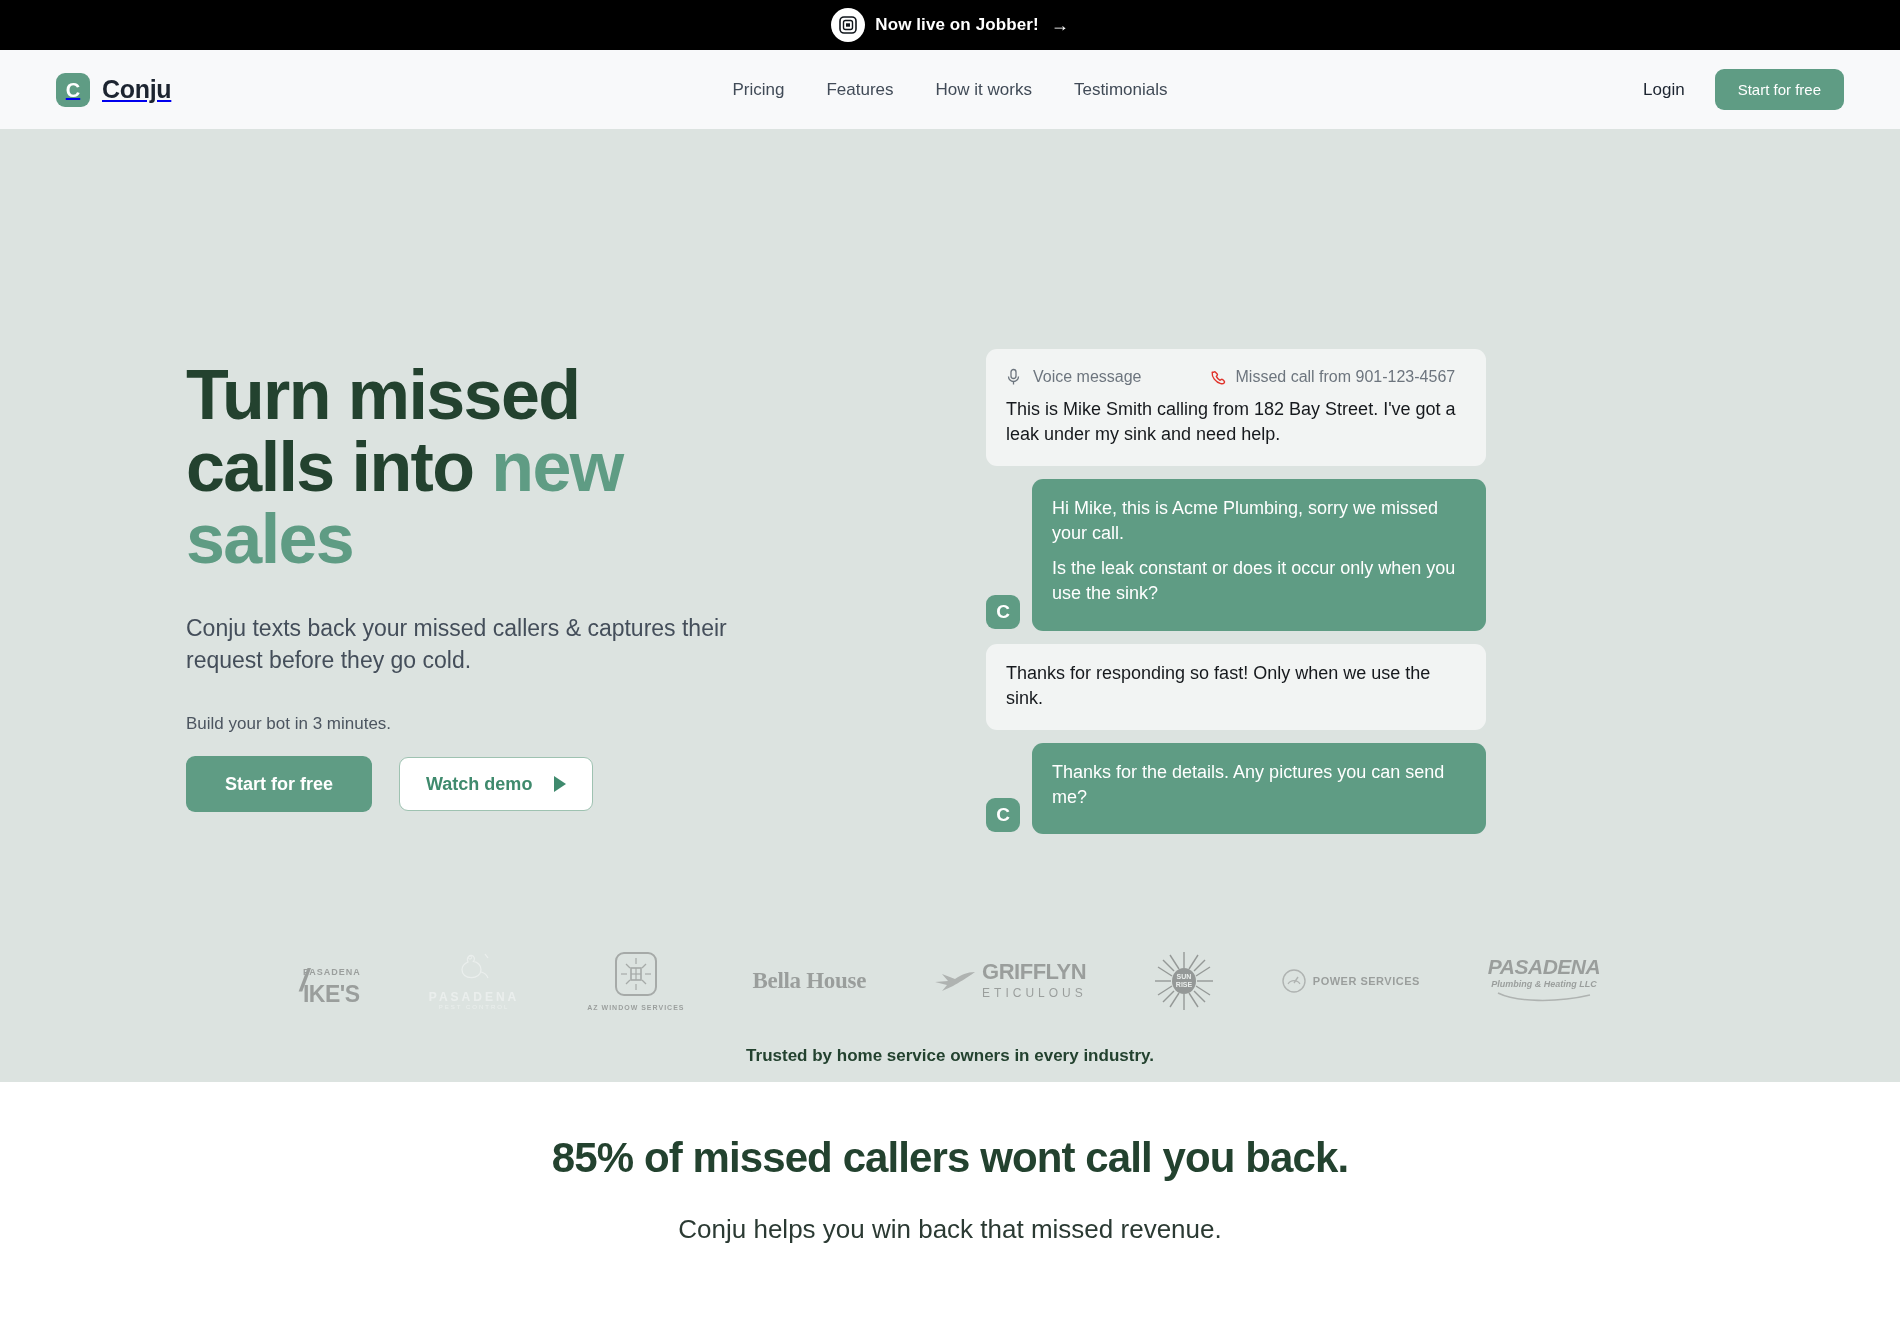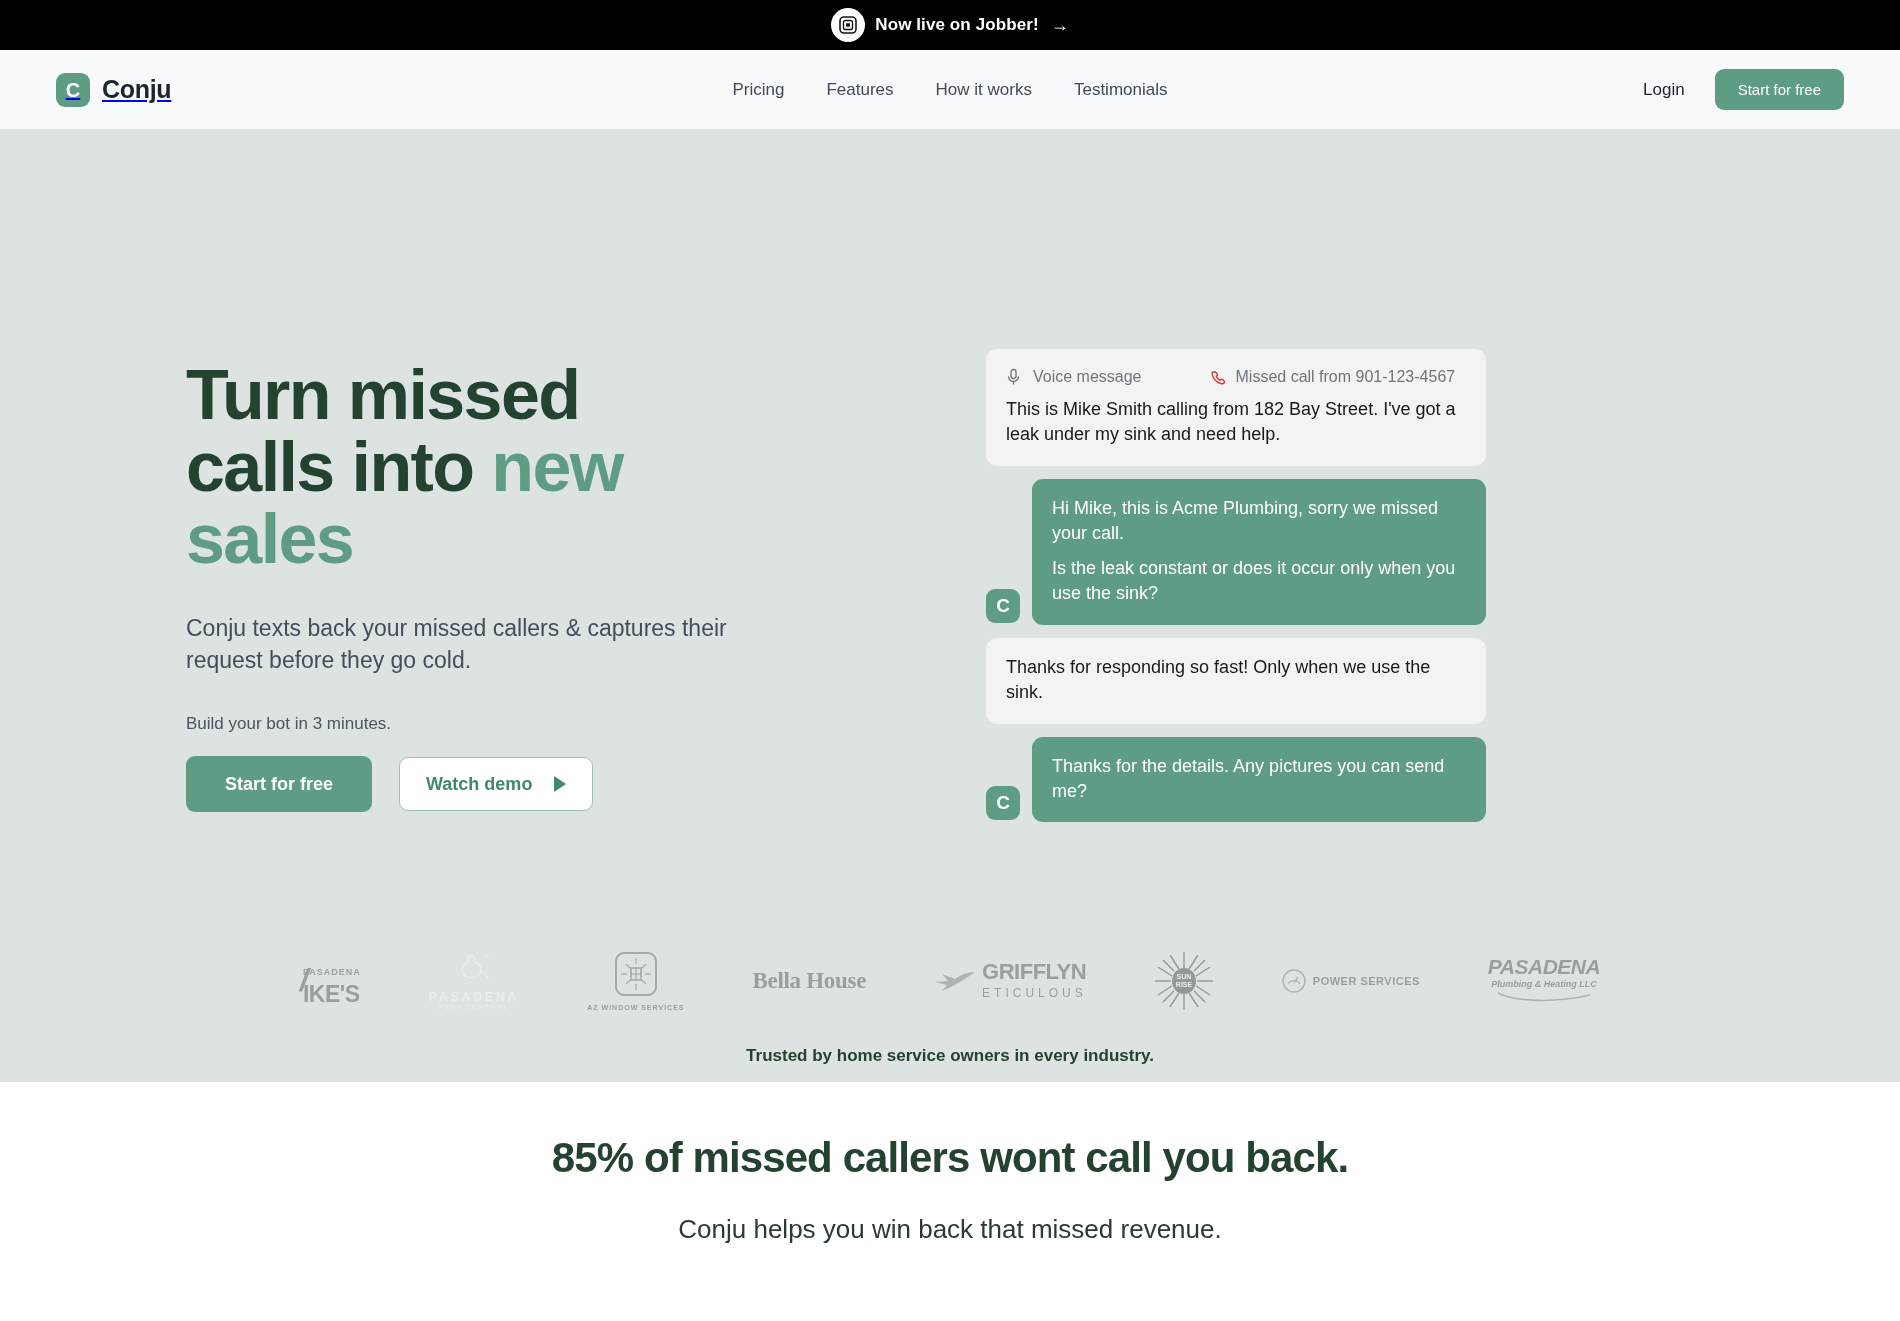--- a/index.html
+++ b/index.html
@@ -241,21 +241,21 @@
     font-weight: 700;
     display: flex;
     align-items: center;
     justify-content: center;
     flex: 0 0 auto;
     margin-bottom: 2px;
   }
   .bubble-out {
     background: #5f9c84;
     border-radius: 11px;
-    padding: 17px 20px 19px 20px;
+    padding: 17px 20px 25px 20px;
     font-size: 18px;
     line-height: 1.38;
     color: #ffffff;
     flex: 1 1 auto;
   }
   .bubble-out p + p { margin-top: 11px; }
 
   
   .logos-wrap {
     position: absolute;

